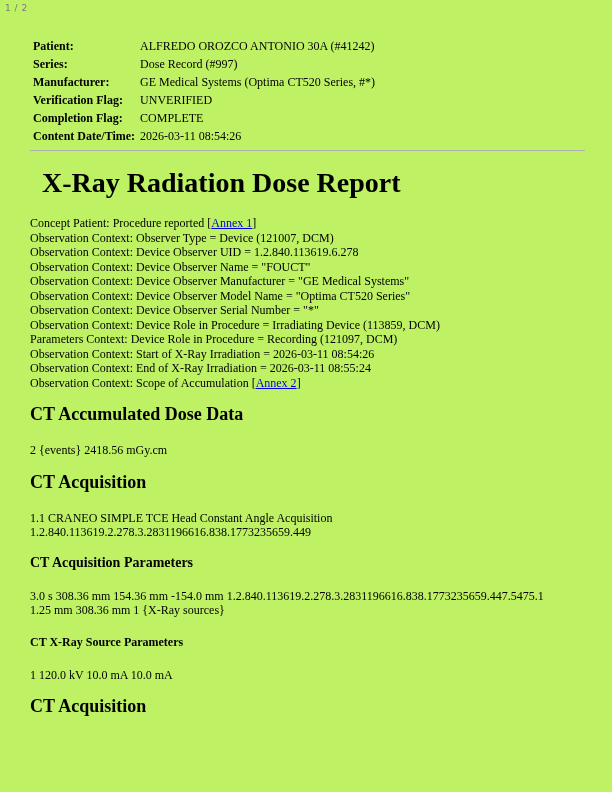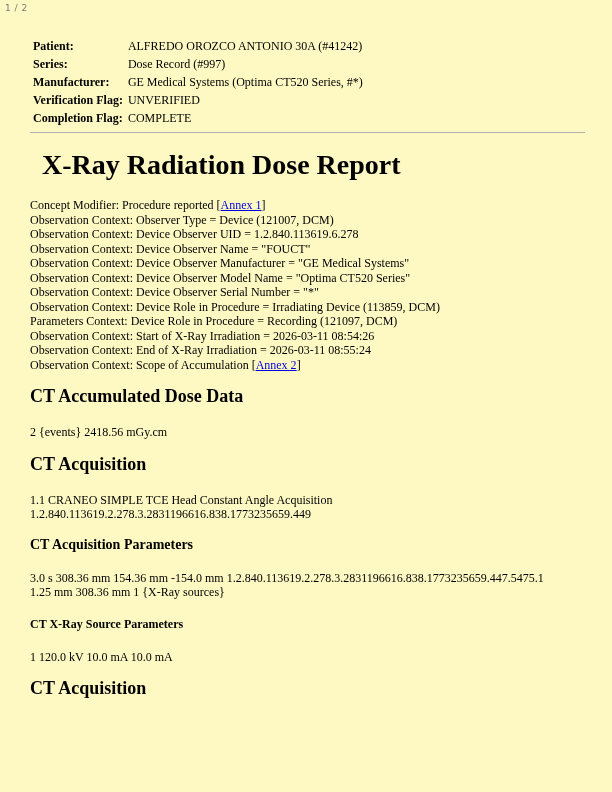--- a/index.html
+++ b/index.html
@@ -6,21 +6,21 @@
   * { box-sizing: border-box; }
   html, body {
     margin: 0;
     padding: 0;
     background: #ffffff;
   }
   .page {
     position: relative;
     width: 612px;
     height: 792px;
-    background: #fef9c3;
+    background: #bef264;
     overflow: hidden;
     color: #000000;
     font-family: "Liberation Serif", "DejaVu Serif", serif;
     font-size: 12px;
   }
   .page-indicator {
     position: absolute;
     top: 3px;
     left: 5px;
     font-family: "DejaVu Sans", "Liberation Sans", sans-serif;
@@ -108,30 +108,34 @@
           <td class="value">GE Medical Systems (Optima CT520 Series, #*)</td>
         </tr>
         <tr>
           <td class="label">Verification Flag:</td>
           <td class="value">UNVERIFIED</td>
         </tr>
         <tr>
           <td class="label">Completion Flag:</td>
           <td class="value">COMPLETE</td>
         </tr>
+        <tr>
+          <td class="label">Content Date/Time:</td>
+          <td class="value">2026-03-11 08:54:26</td>
+        </tr>
       </tbody>
     </table>
 
     <hr class="divider">
 
     <h1 class="report-title">X-Ray Radiation Dose Report</h1>
 
 
     <p class="context-block">
-      <span>Concept Modifier: Procedure reported [</span><a class="annex-link" href="#">Annex 1</a><span>]</span><br>
+      <span>Concept Patient: Procedure reported [</span><a class="annex-link" href="#">Annex 1</a><span>]</span><br>
       <span>Observation Context: Observer Type = Device (121007, DCM)</span><br>
       <span>Observation Context: Device Observer UID = 1.2.840.113619.6.278</span><br>
       <span>Observation Context: Device Observer Name = "FOUCT"</span><br>
       <span>Observation Context: Device Observer Manufacturer = "GE Medical Systems"</span><br>
       <span>Observation Context: Device Observer Model Name = "Optima CT520 Series"</span><br>
       <span>Observation Context: Device Observer Serial Number = "*"</span><br>
       <span>Observation Context: Device Role in Procedure = Irradiating Device (113859, DCM)</span><br>
       <span>Parameters Context: Device Role in Procedure = Recording (121097, DCM)</span><br>
       <span>Observation Context: Start of X-Ray Irradiation = 2026-03-11 08:54:26</span><br>
       <span>Observation Context: End of X-Ray Irradiation = 2026-03-11 08:55:24</span><br>

